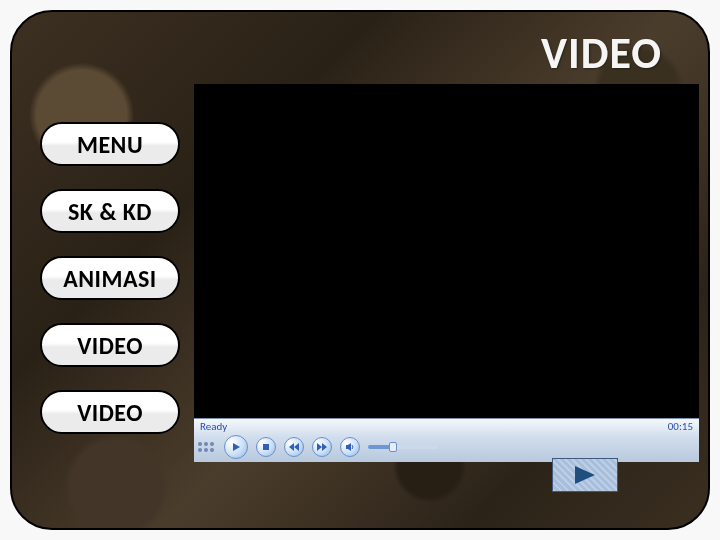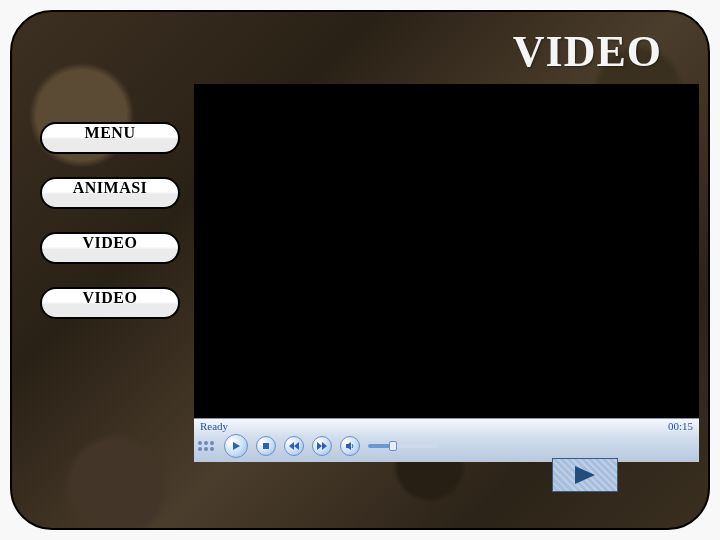--- a/index.html
+++ b/index.html
@@ -22,21 +22,20 @@
     position: relative;
     background:
       radial-gradient(circle at 10% 20%, #5b4a34 0 6%, transparent 7%),
       radial-gradient(circle at 32% 75%, #2e2418 0 5%, transparent 6%),
       radial-gradient(circle at 78% 40%, #4a3b28 0 6%, transparent 7%),
       radial-gradient(circle at 60% 88%, #271f14 0 5%, transparent 6%),
       radial-gradient(circle at 90% 15%, #3a301f 0 5%, transparent 6%),
       radial-gradient(circle at 15% 92%, #433628 0 6%, transparent 7%),
       radial-gradient(circle at 48% 30%, #322818 0 5%, transparent 6%),
       linear-gradient(135deg, #3c3021 0%, #2a2116 30%, #4b3d2c 55%, #2c2318 80%, #3a2f20 100%);
-    font-family: Liberation Serif, serif;
   }
 
   .title {
     position: absolute;
     top: 14px;
     right: 46px;
     font-size: 44px;
     font-weight: 600;
     color: #f5f5f5;
     letter-spacing: 1px;
@@ -47,32 +46,32 @@
   .nav {
     position: absolute;
     left: 28px;
     top: 110px;
     display: flex;
     flex-direction: column;
     gap: 23px;
   }
   .nav-btn {
     width: 140px;
-    height: 32px;
+    height: 44px;
     border-radius: 999px;
     border: 2px solid #000;
     background:
       linear-gradient(180deg, rgba(255,255,255,.7) 0 45%, rgba(0,0,0,.08) 55% 100%),
       #ffffff;
     color: #000;
-    font-size: 16px;
+    font-size: 24px;
     font-weight: 600;
     letter-spacing: .5px;
     display:flex;
-    align-items:flex-start;
+    align-items:center;
     justify-content:center;
     cursor:pointer;
     user-select:none;
   }
 
   
   .video-wrap {
     position: absolute;
     left: 182px;
     top: 72px;
@@ -175,20 +174,23 @@
 
 <div class="frame">
 
   <div class="title">VIDEO</div>
 
   <div class="nav">
     <div class="nav-btn">
         <span>MENU</span>
       </div>
     <div class="nav-btn">
+        <span>SK &amp; KD</span>
+      </div>
+    <div class="nav-btn">
         <span>ANIMASI</span>
       </div>
     <div class="nav-btn">
         <span>VIDEO</span>
       </div>
     <div class="nav-btn">
         <span>VIDEO</span>
       </div>
   </div>
 

